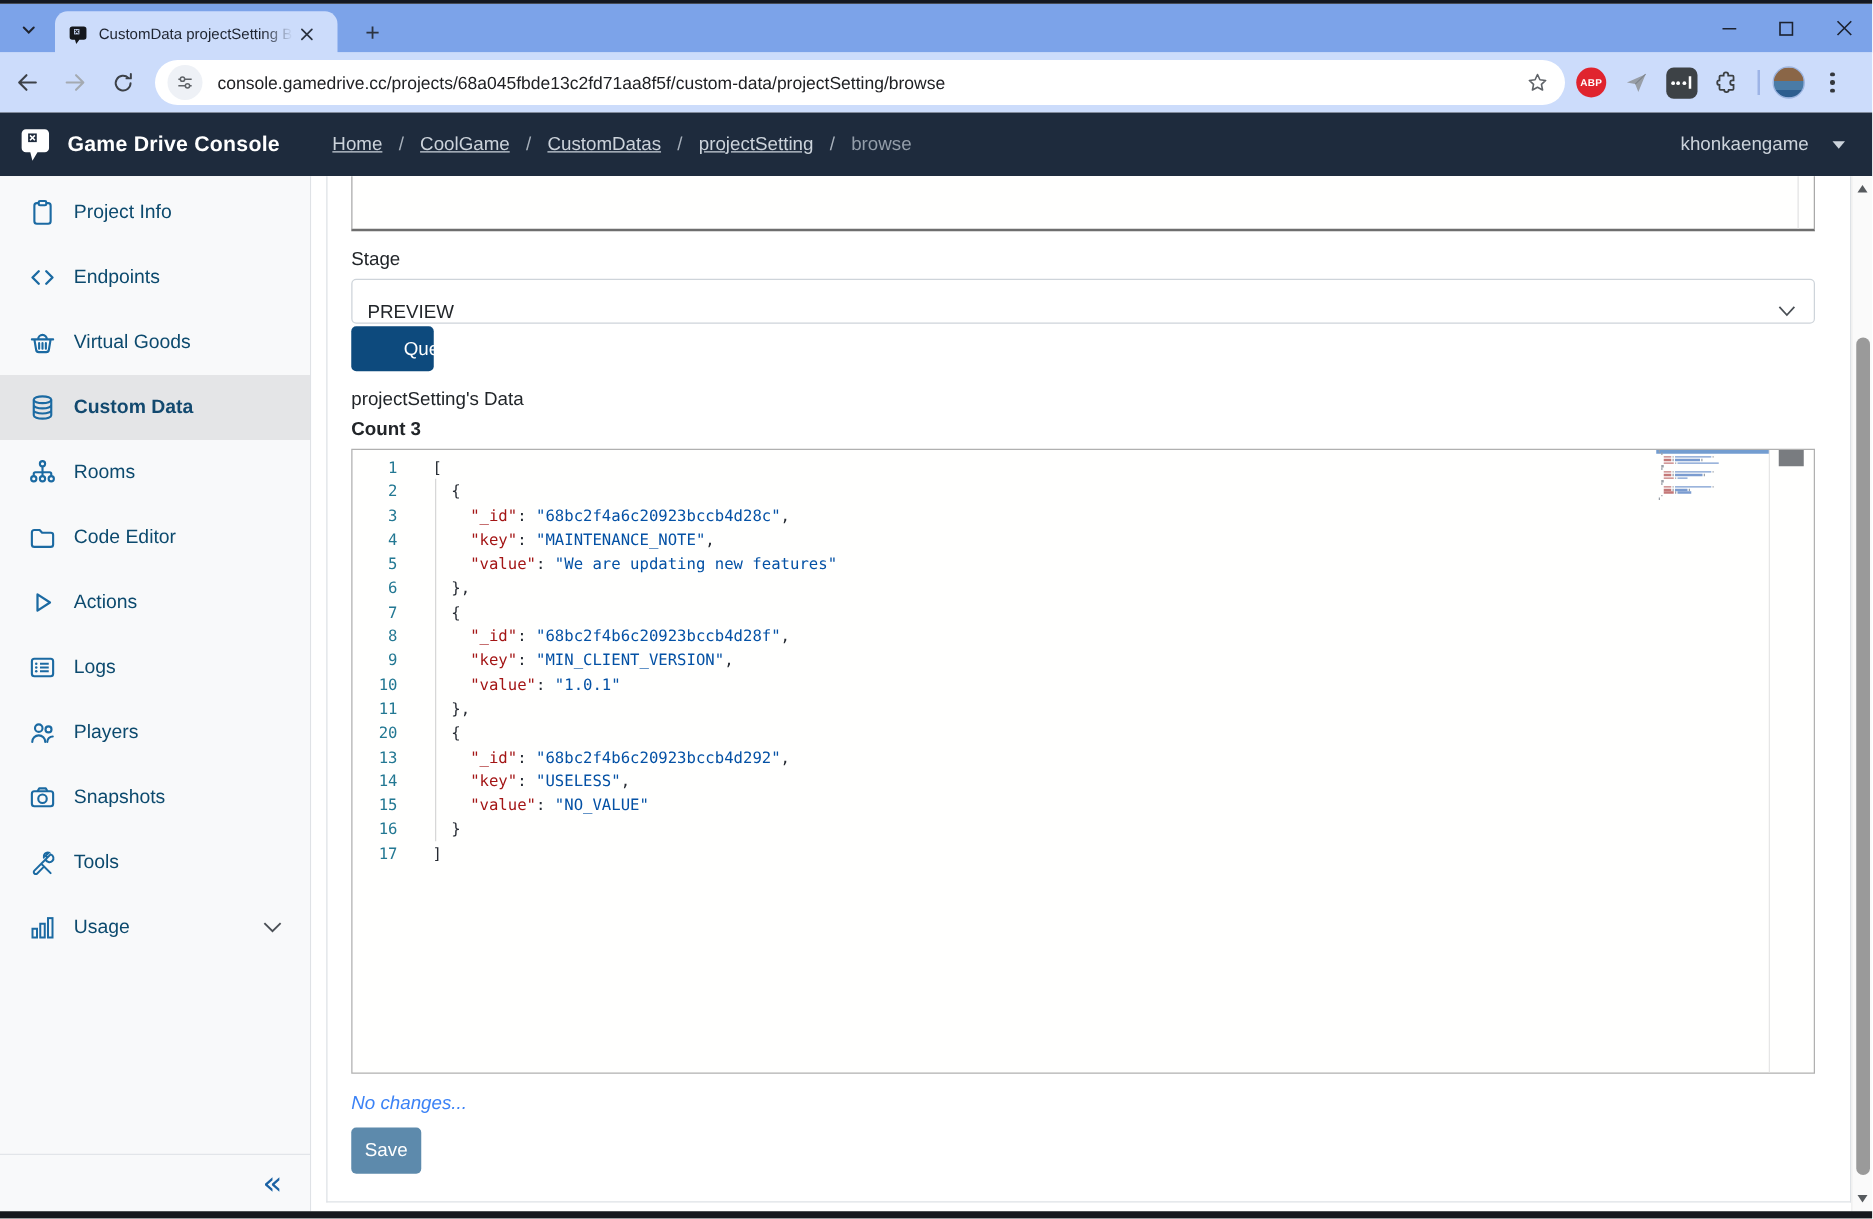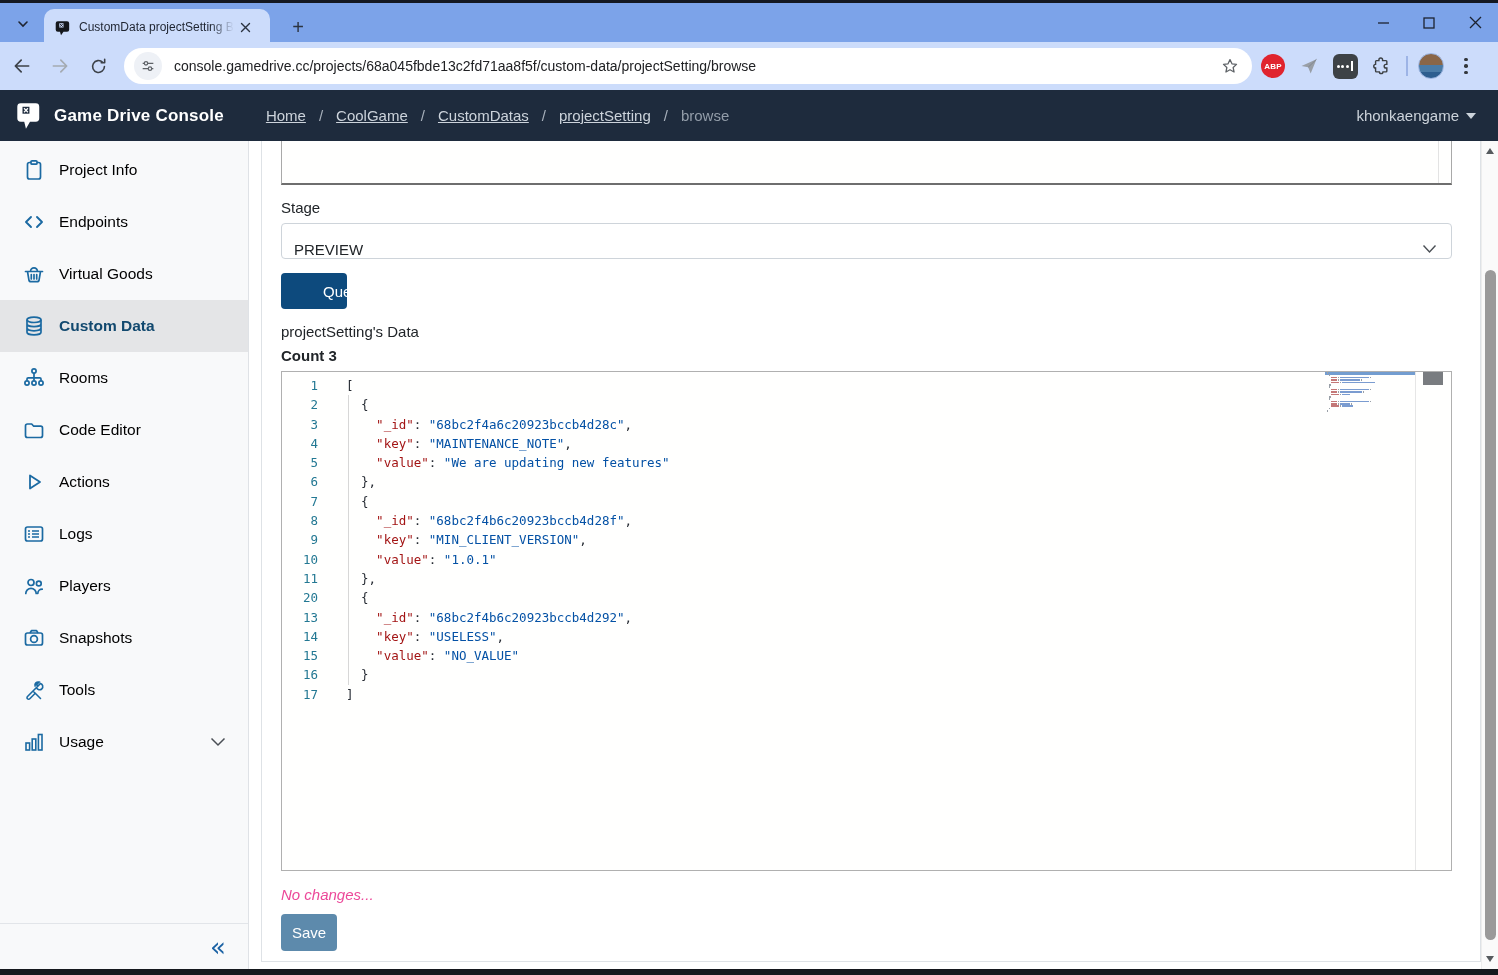--- a/index.html
+++ b/index.html
@@ -39,66 +39,66 @@
   .kdot { width:3.5px; height:3.5px; border-radius:50%; background:#33373c; }
 
   
   .navbar { position:absolute; left:0; top:90px; width:100%; height:51px; background:#1e2b3d; display:flex; align-items:center; }
   .brand { display:flex; align-items:center; margin-left:16px; }
   .brand-title { color:#fff; font-size:17px; font-weight:600; margin-left:10px; letter-spacing:.2px;}
   .crumbs { display:flex; align-items:center; margin-left:42px; font-size:15px; gap:13px;}
   .crumb-link { color:#ccd3db; text-decoration:underline; cursor:pointer; }
   .crumb-cur { color:#939da9; }
   .crumb-sep { color:#a8b1bc; }
-  .usermenu { margin-left:auto; margin-right:22px; color:#ccd3db; font-size:15px; display:flex; align-items:center; gap:7px;}
+  .usermenu { margin-left:auto; margin-right:22px; color:#ccd3db; font-size:15px; display:flex; align-items:center; gap:19px;}
   .caret-down { width:0; height:0; border-left:5px solid transparent; border-right:5px solid transparent; border-top:6px solid #ccd3db; }
 
   
   .appbody { position:absolute; left:0; top:141px; width:100%; height:828px; display:flex; background:#fff;}
   .sidebar { width:249px; height:100%; background:#f8f9fa; border-right:1px solid #dfe2e6; position:relative; flex:0 0 auto; padding-top:3px;}
   .side-item { height:52px; display:flex; align-items:center; padding-left:22px; cursor:pointer; }
   .side-item.active { background:#e4e5e7; }
   .side-icon { width:24px; height:24px; flex:0 0 auto; display:flex; align-items:center; justify-content:center;}
-  .side-label { margin-left:13px; font-size:15.5px; color:#000000; }
+  .side-label { margin-left:13px; font-size:15.5px; color:#0c4a6e; }
   .side-item.active .side-label { font-weight:bold; color:#12496f; }
   .side-chevron { margin-left:auto; margin-right:22px; }
   .side-footer { position:absolute; left:0; bottom:0; width:100%; height:46px; border-top:1px solid #e2e5e9; display:flex; align-items:center; justify-content:flex-end; padding-right:22px;}
   .collapse-btn { font-size:26px; color:#1b62a4; line-height:1; cursor:pointer; font-family:"DejaVu Sans",sans-serif; }
 
   .content { position:relative; flex:1; background:#fff; }
   .card { position:absolute; left:12px; top:0; width:1220px; height:821px; background:#fff; border:1px solid #dee2e6; border-top:none; padding-left:19px; }
 
   .query-box { width:1171px; height:44px; border-left:1px solid #a9a9a9; border-right:1px solid #a9a9a9; border-bottom:2px solid #6e6e6e; position:relative; background:#fffffe;}
   .query-box::after { content:""; position:absolute; right:12px; top:0; bottom:0; border-right:1px solid #e3e3e3; }
 
   .field-label { margin-top:14px; font-size:15px; color:#212529; height:18px; }
   .stage-select { margin-top:6px; width:1171px; height:36px; border:1px solid #ced4da; border-radius:4px; background:#fff; display:flex; align-items:center; padding:16px 14px 0 12px; cursor:pointer;}
   .stage-value { font-size:15px; color:#212529; flex:1; }
 
-  .btn-query { margin-top:14px; width:66px; height:36px; background:#0d4a7d; color:#fff; font-size:15px; border:none; border-radius:4px; cursor:pointer; font-family:"Liberation Sans",sans-serif;padding-left:42px;}
+  .btn-query { margin-top:2px; width:66px; height:36px; background:#0d4a7d; color:#fff; font-size:15px; border:none; border-radius:4px; cursor:pointer; font-family:"Liberation Sans",sans-serif;padding-left:42px;}
   .data-title { margin-top:14px; font-size:15px; color:#212529; height:18px;}
   .count-label { margin-top:6px; font-size:15px; font-weight:bold; color:#212529; height:18px;}
 
   
   .editor { margin-top:6px; width:1171px; height:500px; border:1px solid #b0b0b0; background:#fffffe; position:relative; overflow:hidden; font-family:"DejaVu Sans Mono",monospace; font-size:12.5px; line-height:19.3px; padding-top:4px;}
   .code-line { display:flex; height:19.3px; white-space:pre; }
   .ln-num { width:36px; text-align:right; color:#237893; flex:0 0 auto; }
   .ln-code { padding-left:28px; }
   .tok-p { color:#262b33; }
   .tok-k { color:#A31515; }
   .tok-s { color:#0451A5; }
   .indent-guide { position:absolute; left:66px; top:23.3px; height:290px; border-left:1px solid #d7d7d7; }
   .minimap { position:absolute; left:1043px; top:0; width:91px; height:100%; cursor:pointer; }
   .minimap-viewport { position:absolute; left:0; top:0; width:91px; height:3px; background:rgba(90,140,200,.85); }
   .mini-line { position:relative; height:2.4px; }
   .mini-seg { position:absolute; top:0; height:1.6px; }
   .editor-rail { position:absolute; left:1133px; top:0; bottom:0; border-left:1px solid #e6e6e6; width:37px; }
   .editor-thumb { position:absolute; right:9px; top:0; width:20px; height:13px; background:#797c80; }
 
-  .no-changes { margin-top:15px; font-size:15px; font-style:italic; color:#ec4899; height:18px;}
+  .no-changes { margin-top:15px; font-size:15px; font-style:italic; color:#3b82f6; height:18px;}
   .btn-save { margin-top:10px; width:56px; height:37px; background:#5d8aac; color:#fff; font-size:15px; border:none; border-radius:4px; cursor:pointer; font-family:"Liberation Sans",sans-serif;}
 
   
   .scrollbar { position:absolute; right:0; top:0; width:17px; height:100%; background:#fafafa; border-left:1px solid #ededed; }
   .sb-arrow-up { position:absolute; top:7px; left:4px; width:0; height:0; border-left:4.5px solid transparent; border-right:4.5px solid transparent; border-bottom:6px solid #565a5e; }
   .sb-arrow-down { position:absolute; bottom:7px; left:4px; width:0; height:0; border-left:4.5px solid transparent; border-right:4.5px solid transparent; border-top:6px solid #565a5e; }
   .sb-thumb { position:absolute; left:3px; top:129px; width:11px; height:670px; border-radius:5.5px; background:#9a9a9a; }
 
   svg { display:block; }
 </style>

